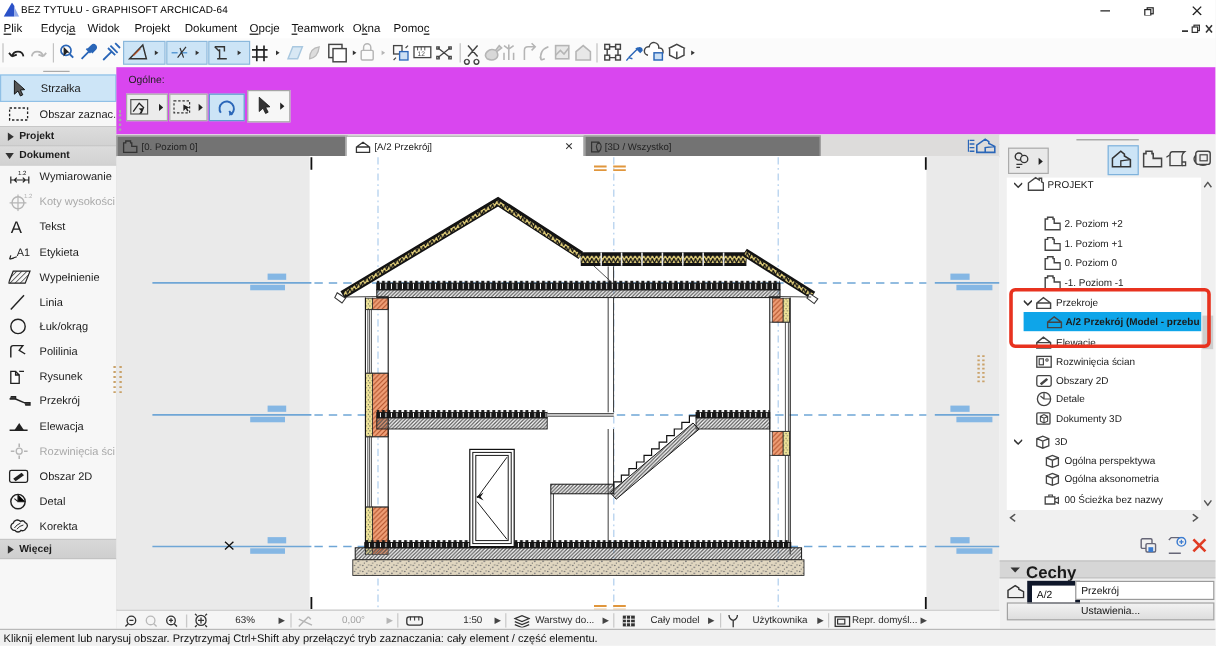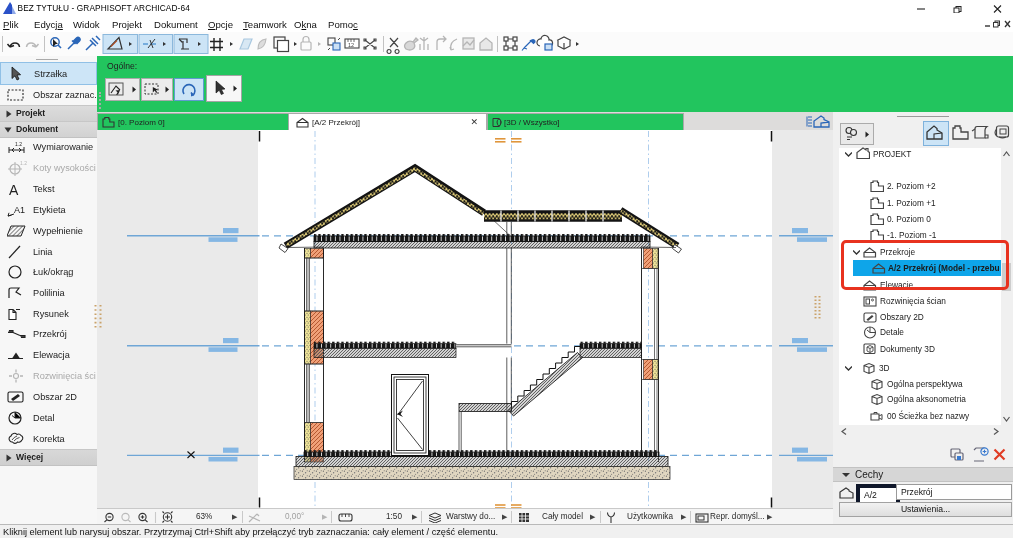--- a/index.html
+++ b/index.html
@@ -17,24 +17,24 @@
   #toolbar{left:0;top:32px;width:1013px;height:24px;background:#fbfbfb;}
   
   #toolbox{left:0;top:56px;width:97px;height:468px;background:#f7f7f7;border-right:1px solid #d5d5d5;}
   .trow{position:absolute;left:0;width:96px;height:21px;overflow:hidden;}
   .trow .lbl{position:absolute;left:33px;top:50%;transform:translateY(-50%);font-size:9.2px;color:#1c1c1c;white-space:nowrap;}
   .trow .lbl.gray{color:#a9a9a9;}
   .thdr{position:absolute;left:0;width:97px;height:15px;background:linear-gradient(#dcdcdc,#d2d2d2);border-top:1px solid #c7c7c7;border-bottom:1px solid #c2c2c2;}
   .thdr .lbl{position:absolute;left:16px;top:2px;font-size:8.6px;font-weight:bold;color:#1c1c1c;}
   .ticon{position:absolute;left:7px;top:50%;transform:translateY(-50%);}
   
-  #infobar{left:97px;top:56px;width:916px;height:56px;background:#22c55e;}
+  #infobar{left:97px;top:56px;width:916px;height:56px;background:#d946ef;}
   
   #tabbar{left:97px;top:112px;width:736px;height:18px;background:#dddcdb;border-bottom:1px solid #a9a9a9;}
-  .tab{position:absolute;top:1px;height:16px;background:#22c55e;border:1px solid #a9a9a9;border-bottom:none;}
+  .tab{position:absolute;top:1px;height:16px;background:#737373;border:1px solid #a9a9a9;border-bottom:none;}
   .tab .tl{position:absolute;top:3.5px;font-size:8px;color:#222;white-space:nowrap;}
   
   #canvas{left:97px;top:130px;width:736px;height:378px;background:#eaeaea;overflow:hidden;}
   #paper{position:absolute;left:161px;top:0;width:514px;height:378px;background:#ffffff;}
   
   #quickbar{left:97px;top:508px;width:736px;height:16px;background:#f5f5f5;border-top:1px solid #c9c9c9;font-size:8.2px;color:#2a2a2a;}
   .qsep{position:absolute;top:2px;height:12px;width:1px;background:#c9c9c9;}
   .qt{position:absolute;top:3px;white-space:nowrap;}
   .qa{position:absolute;top:3.5px;font-size:7px;color:#444;}
   
@@ -854,21 +854,21 @@
       <path d="M11.5,2.7 V6.3 M9.7,4.5 H13.3" stroke="#3a7bd0" stroke-width="1.1"></path>
     </svg>
   <svg style="position:absolute;left:160px;top:336px" width="13" height="13" viewBox="0 0 13 13">
       <path d="M1.5,1.5 L11.5,11.5 M11.5,1.5 L1.5,11.5" stroke="#e03c24" stroke-width="2.2"></path>
     </svg>
 
   <div style="position:absolute;left:0;top:355px;width:180px;height:13px;background:#d6d6d6;border-top:1px solid #c2c2c2;border-bottom:1px solid #c2c2c2">
     <svg style="position:absolute;left:9px;top:4px" width="8" height="6" viewBox="0 0 8 6">
         <path d="M0,1 L4,5 L8,1" fill="#333"></path>
       </svg>
-    <span style="position:absolute;left:22px;top:1px;font-size:10px;font-weight:normal;color:#1a1a1a">Cechy</span>
+    <span style="position:absolute;left:22px;top:1px;font-size:14px;font-weight:bold;color:#1a1a1a">Cechy</span>
   </div>
   <svg style="position:absolute;left:6px;top:375px" width="15" height="12" viewBox="0 0 15 12">
       <path d="M1,11 L1,5 L7,1 L10,3 L10,4 L14,6 L14,11 Z" fill="none" stroke="#333" stroke-width="1.2"></path>
     </svg>
   <div style="position:absolute;left:23px;top:372px;width:36px;height:14px;background:#fff;border:4px solid #0f172a">
     <span style="position:absolute;left:4px;top:2px;font-size:8.6px;color:#111">A/2</span>
     </div>
   <div style="position:absolute;left:63px;top:372px;width:114px;height:14px;background:#fff;border:1px solid #9a9a9a">
     <span style="position:absolute;left:4px;top:2px;font-size:8.6px;color:#111">Przekrój</span>
     </div>

